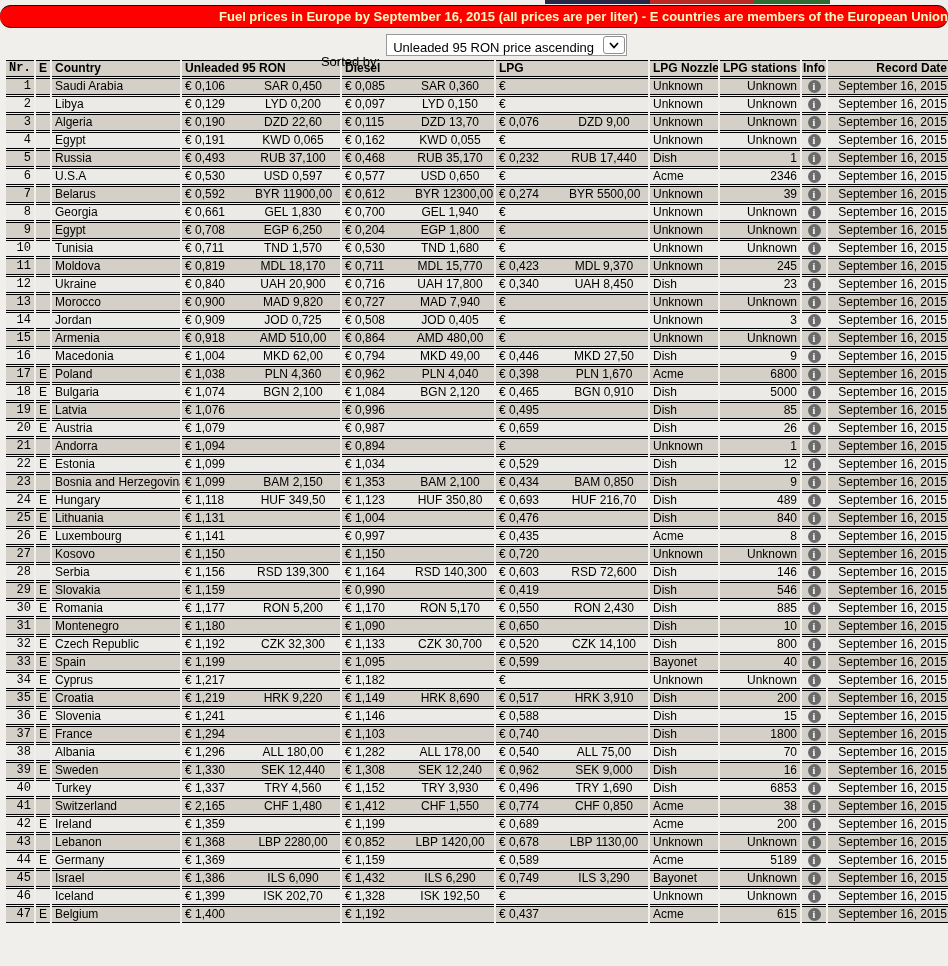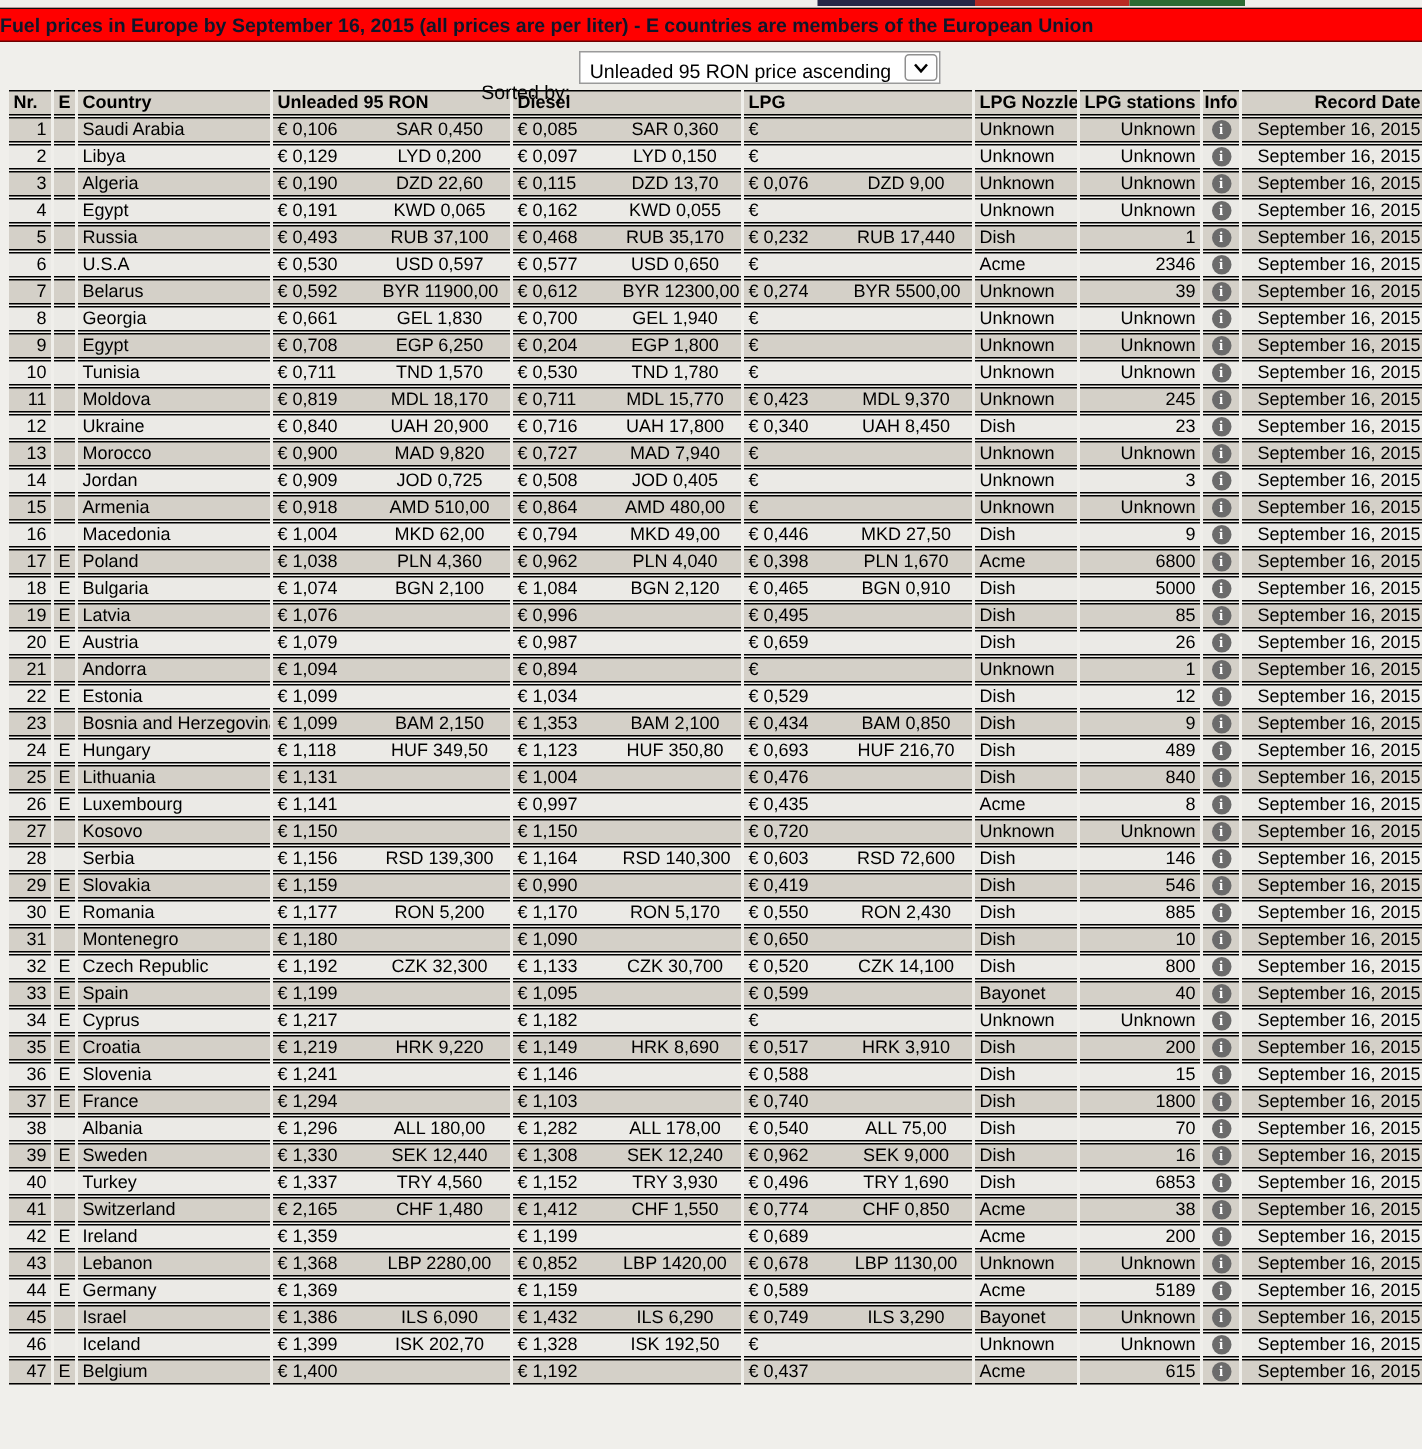--- a/index.html
+++ b/index.html
@@ -12,24 +12,25 @@
   
   .top-strip{position:relative;height:5px;background:#f0efeb;}
   .top-strip .seg{position:absolute;top:0;height:4px;}
   .seg1{left:545px;width:105px;background:#262647;}
   .seg2{left:650px;width:103px;background:#b92a24;}
   .seg3{left:753px;width:77px;background:#2e6b33;}
 
   
   .title-bar{
     height:21px;line-height:21px;
-    background:#ff0000;color:#0f172a;
+    background:#ff0000;color:#fef9c3;
     border-top:1px solid #101010;border-bottom:1px solid #6d0000;
-    text-align:left;font-weight:bold;font-size:13px;
+    text-align:right;font-weight:bold;font-size:13px;
     white-space:nowrap;
+    border-radius:11px;
   }
 
   
   .sort-row{
     height:26px;margin-top:4px;
     display:flex;align-items:center;justify-content:center;
     font-size:13px;color:#000;
   }
   .sort-label{margin-right:6px;margin-top:32px;}
   .select{
@@ -53,21 +54,21 @@
     box-sizing:border-box;
     height:16px;line-height:15px;
     padding:0 3px;
     border-top:1px solid #000;border-bottom:1px solid #000;
     white-space:nowrap;overflow:hidden;
     font-weight:normal;text-align:left;
   }
   thead th{background:#d4d0c8;font-weight:bold;}
   tr.odd td{background:#d4d0c8;}
   tr.even td{background:#ebeae6;}
-  .c-nr{text-align:right;}
+  .c-nr{text-align:right;font-family:Liberation Mono, monospace;}
   .c-st{text-align:right;}
   .c-date{text-align:right;}
   .c-info{text-align:center;padding:0 1px;}
   th.c-date{text-align:right;}
   .fuel{display:flex;width:100%;}
   .fuel .eur{width:70px;flex:none;}
   .fuel .loc{flex:1;text-align:center;padding-right:6px;}
   .info-icon{
     display:inline-block;width:13px;height:13px;border-radius:50%;
     background:#6b6b6b;color:#ffffff;
@@ -376,21 +377,21 @@
     <td>Tunisia</td>
     <td>
       <div class="fuel">
               <span class="eur">€ 0,711</span>
               <span class="loc">TND 1,570</span>
             </div>
     </td>
     <td>
       <div class="fuel">
               <span class="eur">€ 0,530</span>
-              <span class="loc">TND 1,780</span>
+              <span class="loc">TND 1,680</span>
             </div>
     </td>
     <td>
       <div class="fuel">
               <span class="eur">€</span>
               <span class="loc"></span>
             </div>
     </td>
     <td>Unknown</td>
     <td class="c-st">Unknown</td>

